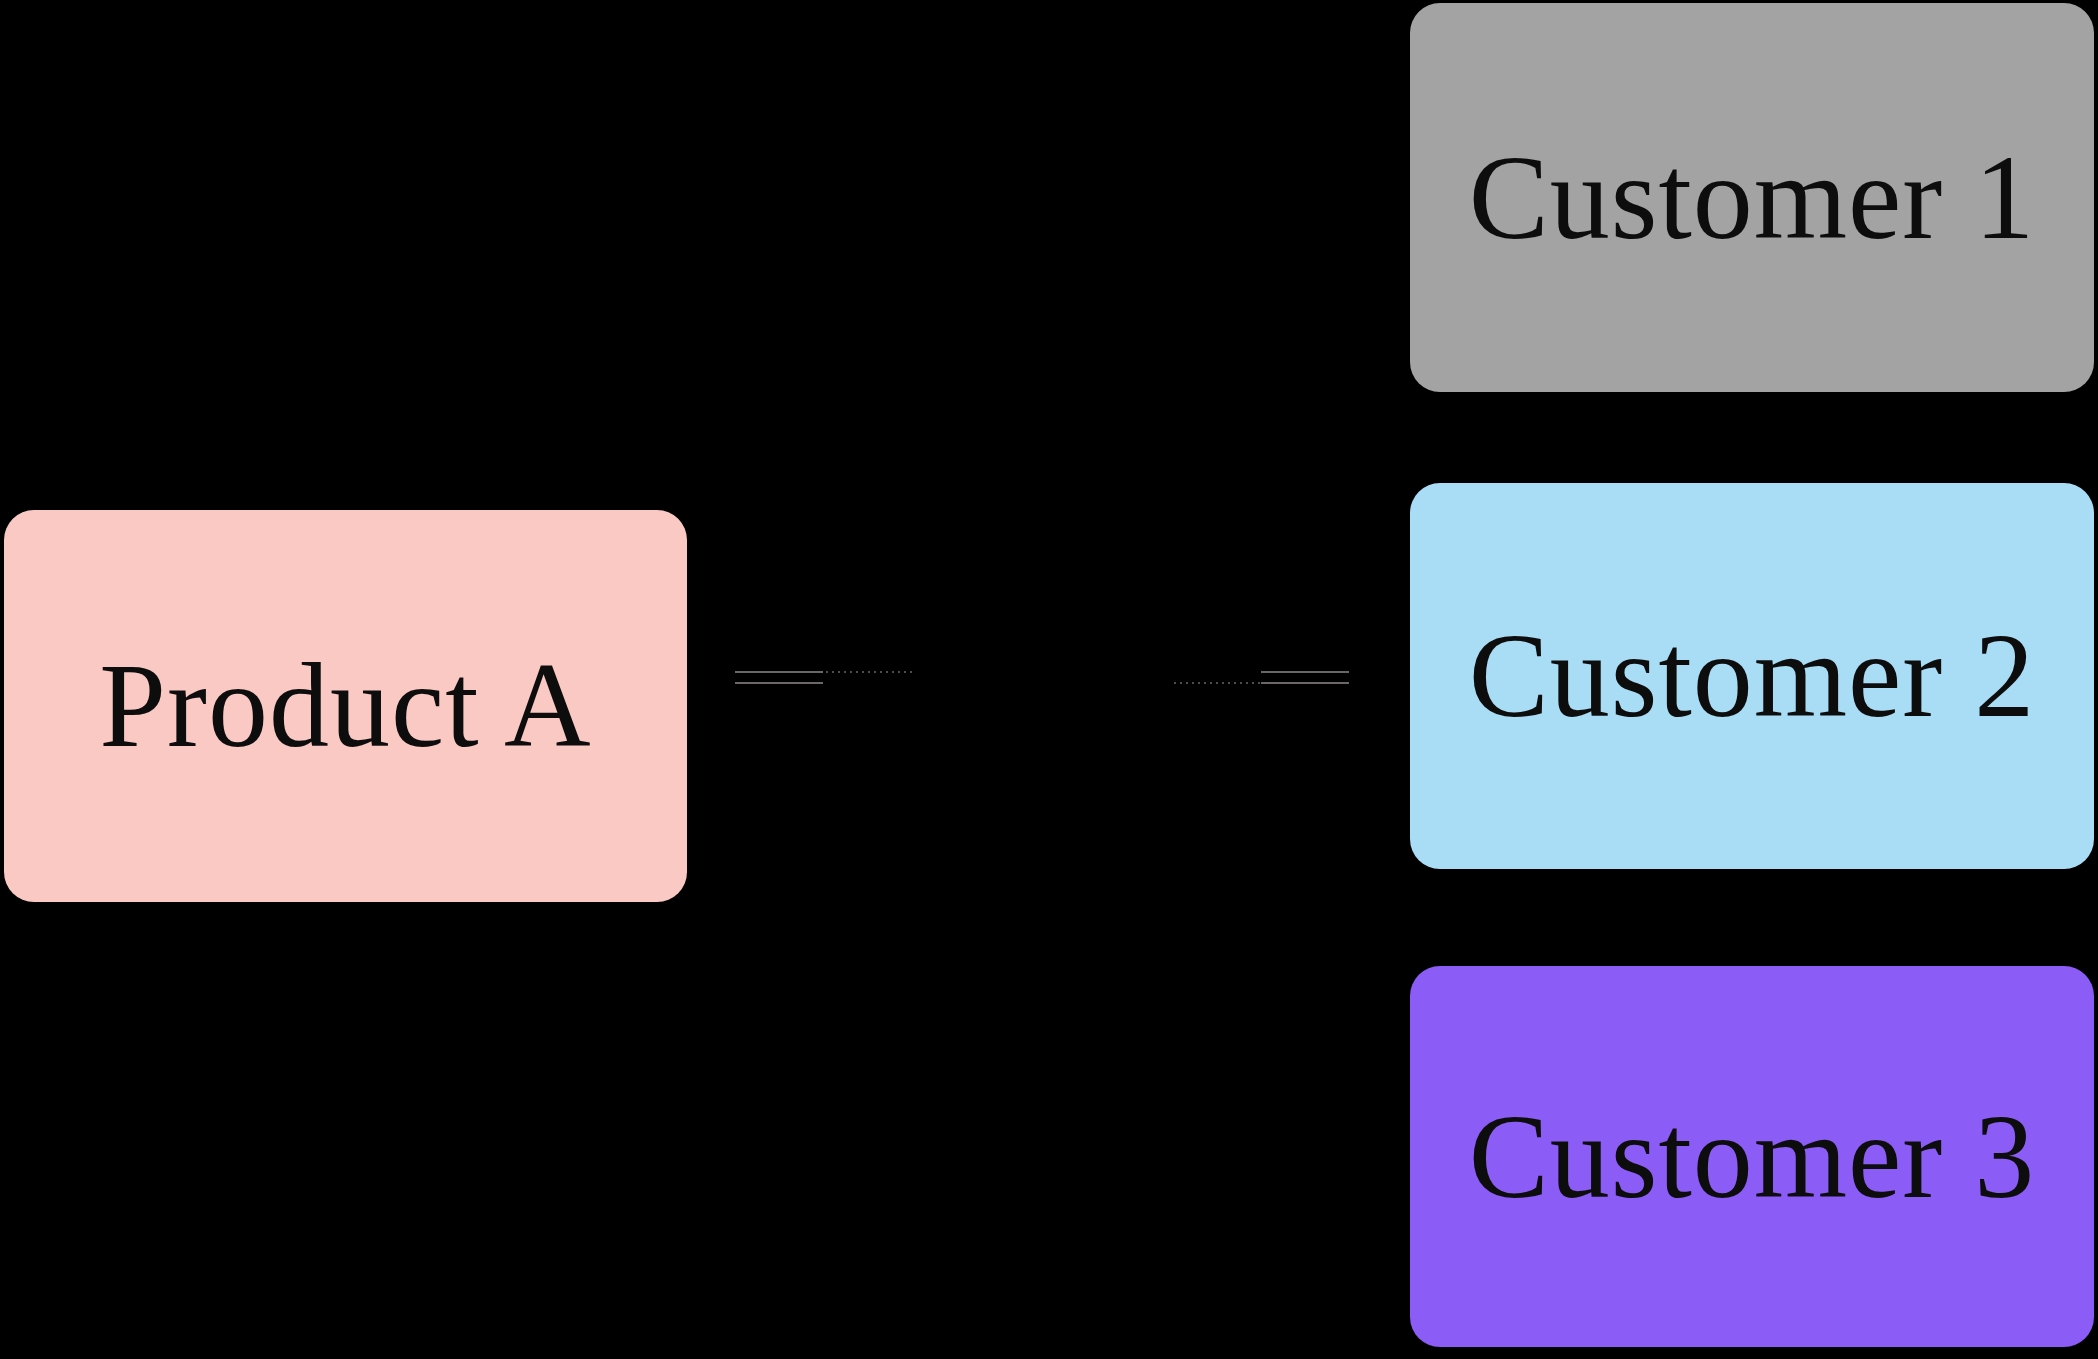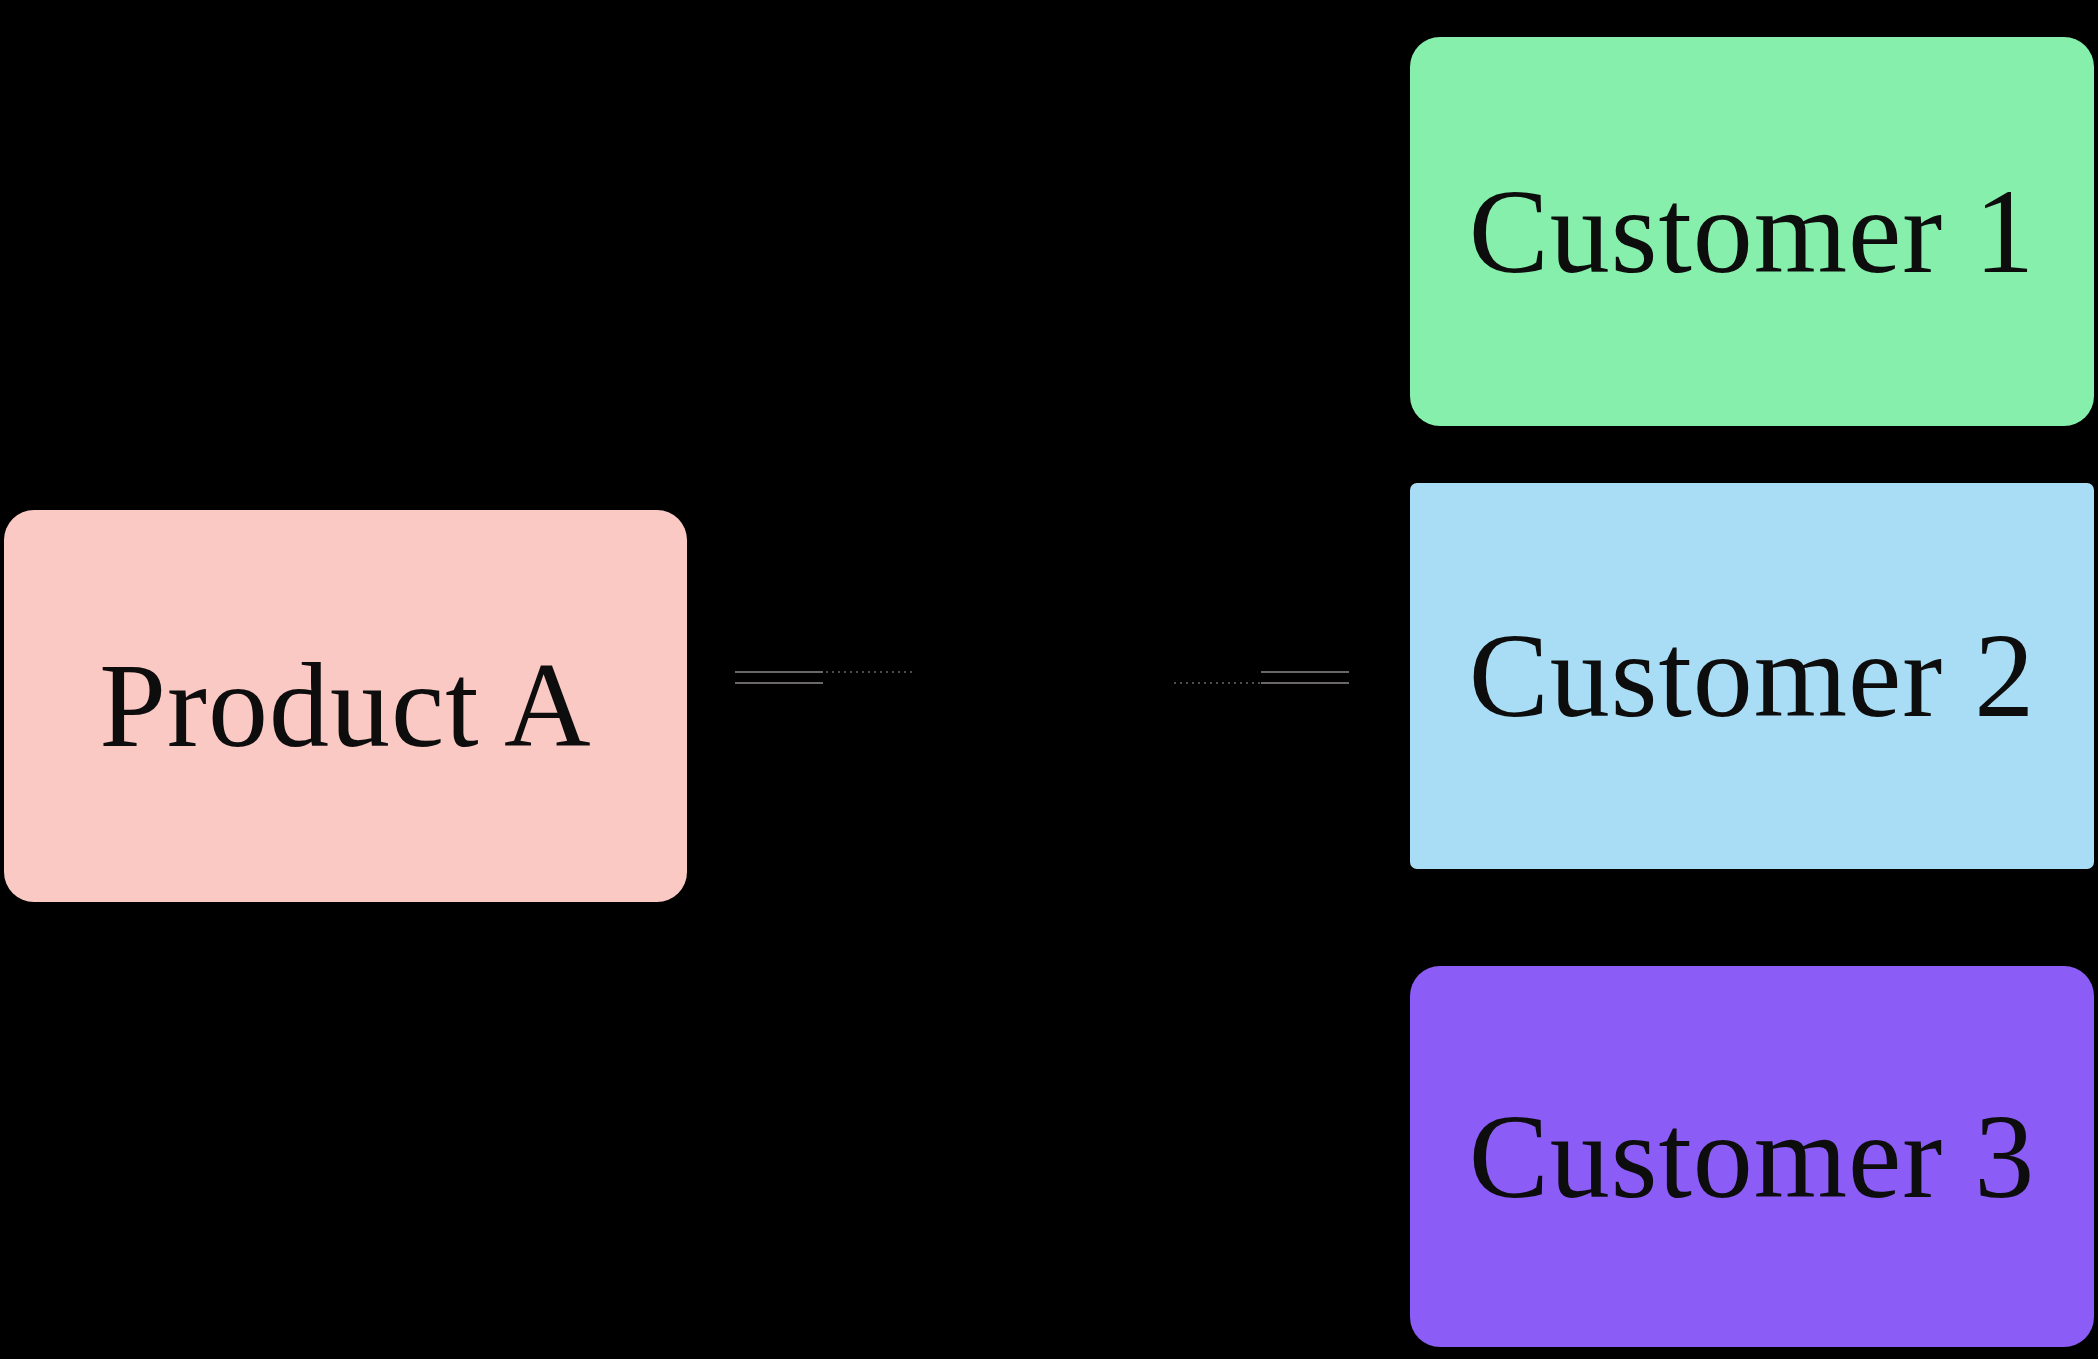--- a/index.html
+++ b/index.html
@@ -24,21 +24,21 @@
     box-sizing: border-box;
   }
   .node-label {
     font-size: 120px;
     line-height: 1;
     white-space: nowrap;
     letter-spacing: 1px;
   }
   .node-product-a  { left: 4px;    top: 486px; width: 683px; height: 392px; margin-top: 24px; }
   .node-customer-1 { left: 1410px; top: 3px;   width: 684px; height: 389px; }
-  .node-customer-2 { left: 1410px; top: 483px; width: 684px; height: 386px; border-radius: 7px; }
+  .node-customer-2 { left: 1410px; top: 483px; width: 684px; height: 386px; }
   .node-customer-3 { left: 1410px; top: 966px; width: 684px; height: 381px; }
 
   
   .frag {
     position: absolute;
     height: 2px;
   }
   .frag.dotted {
     background-image: repeating-linear-gradient(90deg, #4f4b4f 0 2px, transparent 2px 6px);
   }
@@ -51,21 +51,21 @@
 </style>
 </head>
 <body>
 
 <div class="stage" style="background: rgb(0, 0, 0);">
 
   <div class="node node-product-a" style="background: rgb(250, 201, 196);">
     <span class="node-label" style="color: rgb(13, 13, 13);">Product A</span>
   </div>
 
-  <div class="node node-customer-1" style="background: #86efac; margin-top: 34px;">
+  <div class="node node-customer-1" style="background: #a3a3a3;">
     <span class="node-label" style="color: rgb(13, 13, 13);">Customer 1</span>
   </div>
 
   <div class="node node-customer-2" style="background: rgb(168, 221, 245);">
     <span class="node-label" style="color: rgb(13, 13, 13);">Customer 2</span>
   </div>
 
   <div class="node node-customer-3" style="background: #8b5cf6;">
     <span class="node-label" style="color: rgb(13, 13, 13);">Customer 3</span>
   </div>

